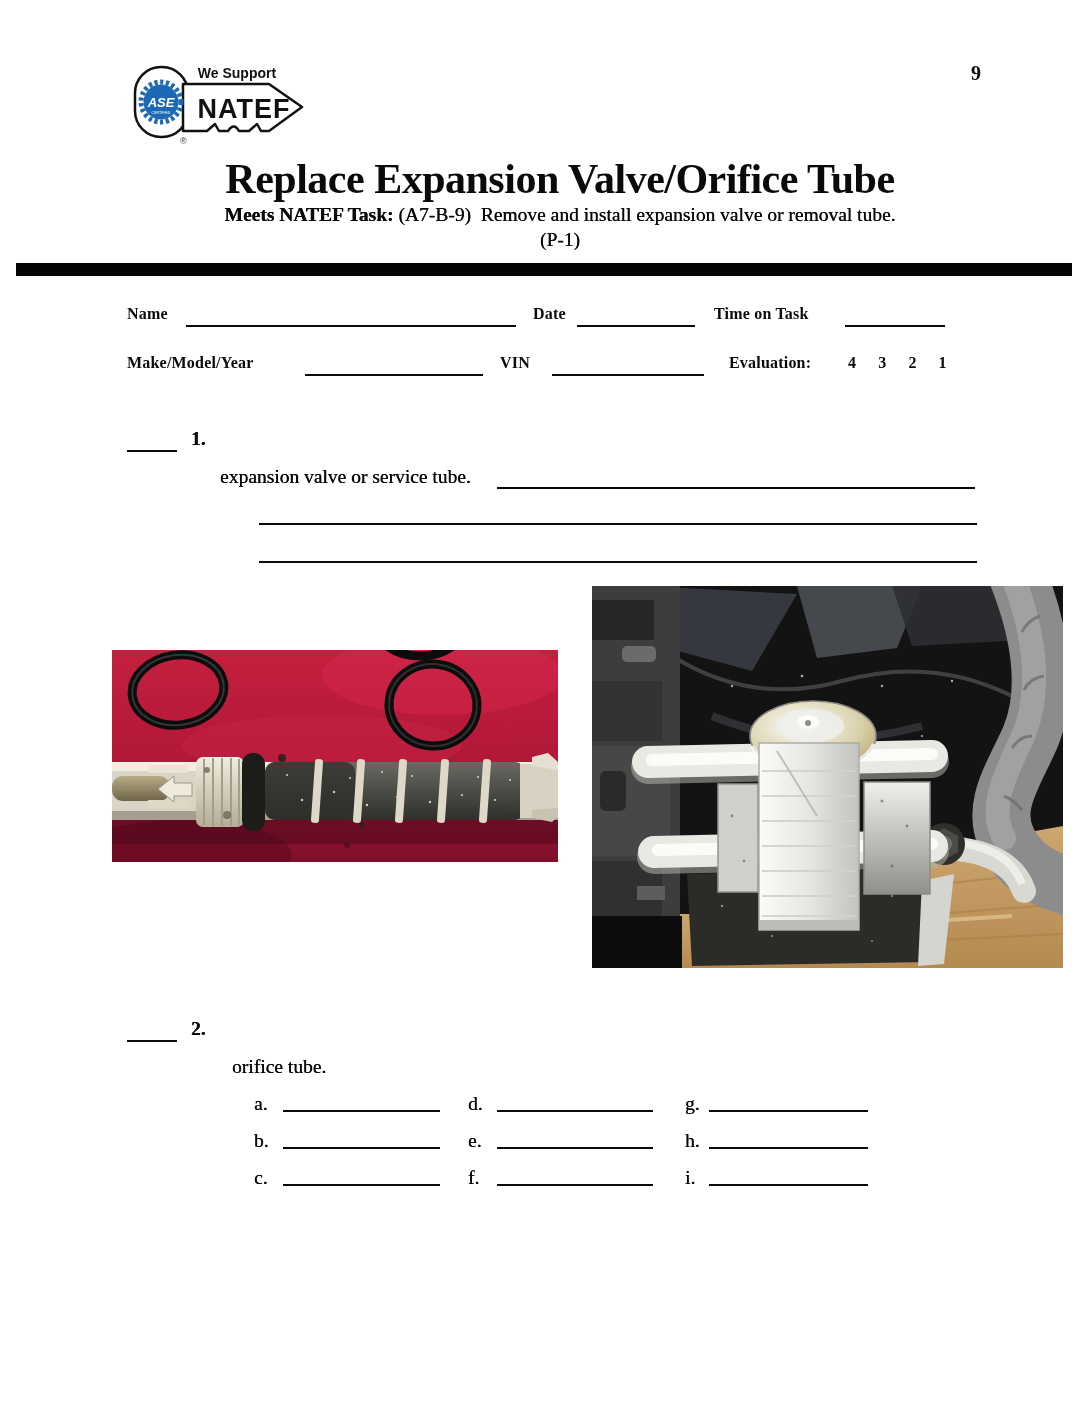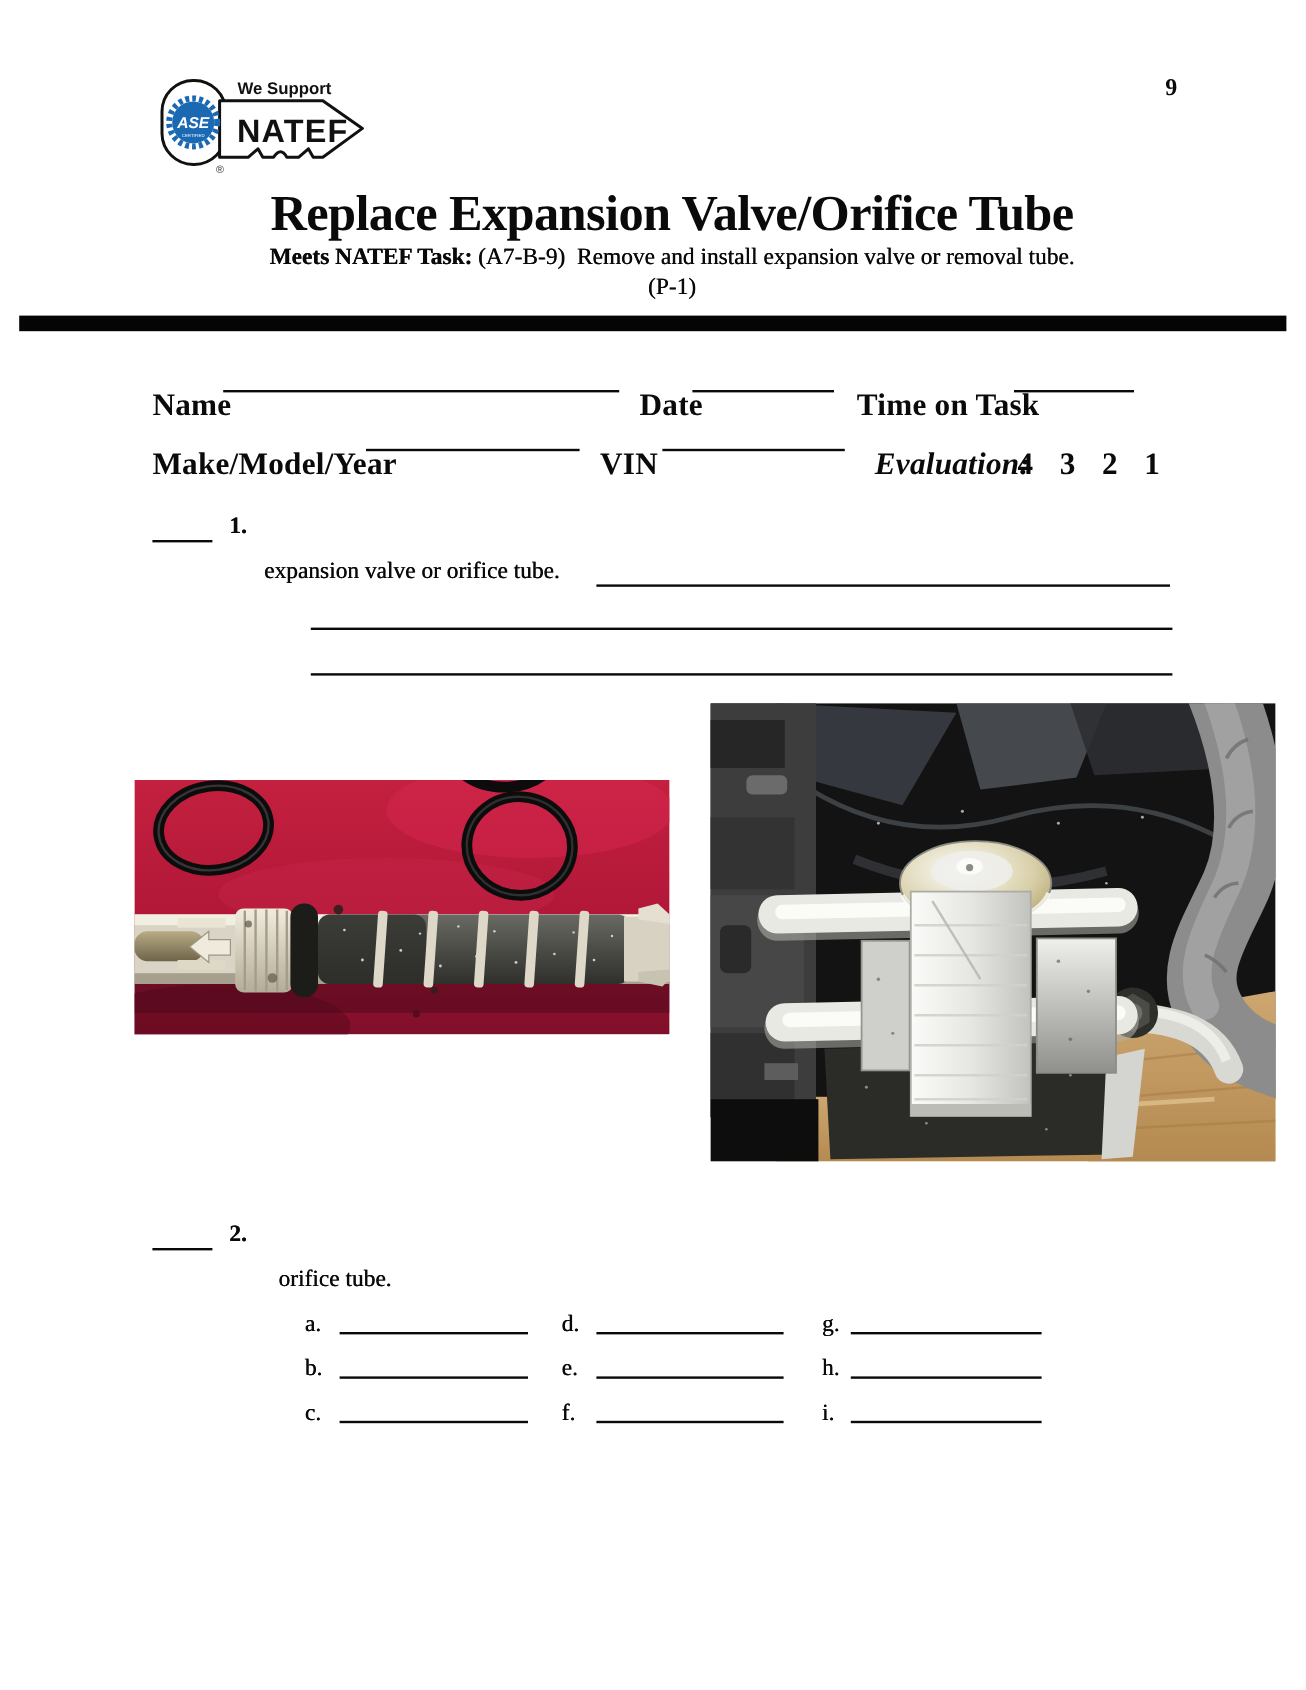--- a/index.html
+++ b/index.html
@@ -2,21 +2,21 @@
 <html><head>
 <meta charset="utf-8">
 <style>
   html,body{margin:0;padding:0;background:#ffffff;}
   .page{
     position:relative;width:1088px;height:1408px;background:#ffffff;
     font-family:"Liberation Serif","DejaVu Serif",serif;color:#0a0a0a;overflow:hidden;
   }
   .abs{position:absolute;}
   .bt{font-size:19.5px;line-height:23px;text-shadow:0.35px 0 currentColor;}
-  .lbl{font-size:26px;line-height:23px;font-weight:bold;letter-spacing:0.2px;margin-top:24px;}
+  .lbl{font-size:16px;line-height:23px;font-weight:bold;letter-spacing:0.2px;}
   .line{position:absolute;border-bottom:2px solid #0a0a0a;height:21px;}
   .title{font-size:42px;font-weight:bold;letter-spacing:-0.5px;line-height:46px;text-align:center;}
   .subtitle{font-size:19.5px;line-height:24px;text-align:center;text-shadow:0.3px 0 currentColor;}
   .pnum{font-size:20px;font-weight:bold;}
   .bar{position:absolute;background:#050505;}
   .qnum{font-weight:bold;}
   .evnum{font-weight:bold;display:inline-block;}
   .evnum + .evnum{margin-left:22px;}
   .toolletter{font-size:19.5px;line-height:23px;text-shadow:0.3px 0 currentColor;}
 </style>
@@ -60,28 +60,28 @@
   <div class="line" style="left:186px;top:304px;width:330px;"></div>
   <div class="abs lbl" style="left:533px;top:302px;font-family:Liberation Serif, serif;">Date</div>
   <div class="line" style="left:577px;top:304px;width:118px;"></div>
   <div class="abs lbl" style="left:714px;top:302px;">Time on Task</div>
   <div class="line" style="left:845px;top:304px;width:100px;"></div>
 
   <div class="abs lbl" style="left:127px;top:351px;">Make/Model/Year</div>
   <div class="line" style="left:305px;top:353px;width:178px;"></div>
   <div class="abs lbl" style="left:500px;top:351px;">VIN</div>
   <div class="line" style="left:552px;top:353px;width:152px;"></div>
-  <div class="abs lbl" style="left:729px;top:351px;font-style:italic;">Evaluation:</div>
+  <div class="abs lbl" style="left:729px;top:351px;">Evaluation:</div>
   <div class="abs lbl" style="left:848px;top:351px;">
     <span class="evnum">4</span><span class="evnum">3</span><span class="evnum">2</span><span class="evnum">1</span>
   </div>
 
   <div class="line" style="left:127px;top:429px;width:50px;"></div>
   <div class="abs bt qnum" style="left:191px;top:427px;">1.</div>
-  <div class="abs bt" style="left:220px;top:465px;">expansion valve or orifice tube.</div>
+  <div class="abs bt" style="left:220px;top:465px;">expansion valve or service tube.</div>
   <div class="line" style="left:497px;top:466px;width:478px;"></div>
   <div class="line" style="left:259px;top:502px;width:718px;"></div>
   <div class="line" style="left:259px;top:540px;width:718px;"></div>
 
   <svg class="abs" style="left:112px;top:650px;" width="446" height="212" viewBox="0 0 446 212">
     <defs>
       <linearGradient id="redg" x1="0" y1="0" x2="0" y2="1">
         <stop offset="0" stop-color="#c4203f"></stop>
           <stop offset="0.55" stop-color="#b11737"></stop>
           <stop offset="1" stop-color="#7e0f2a"></stop>

